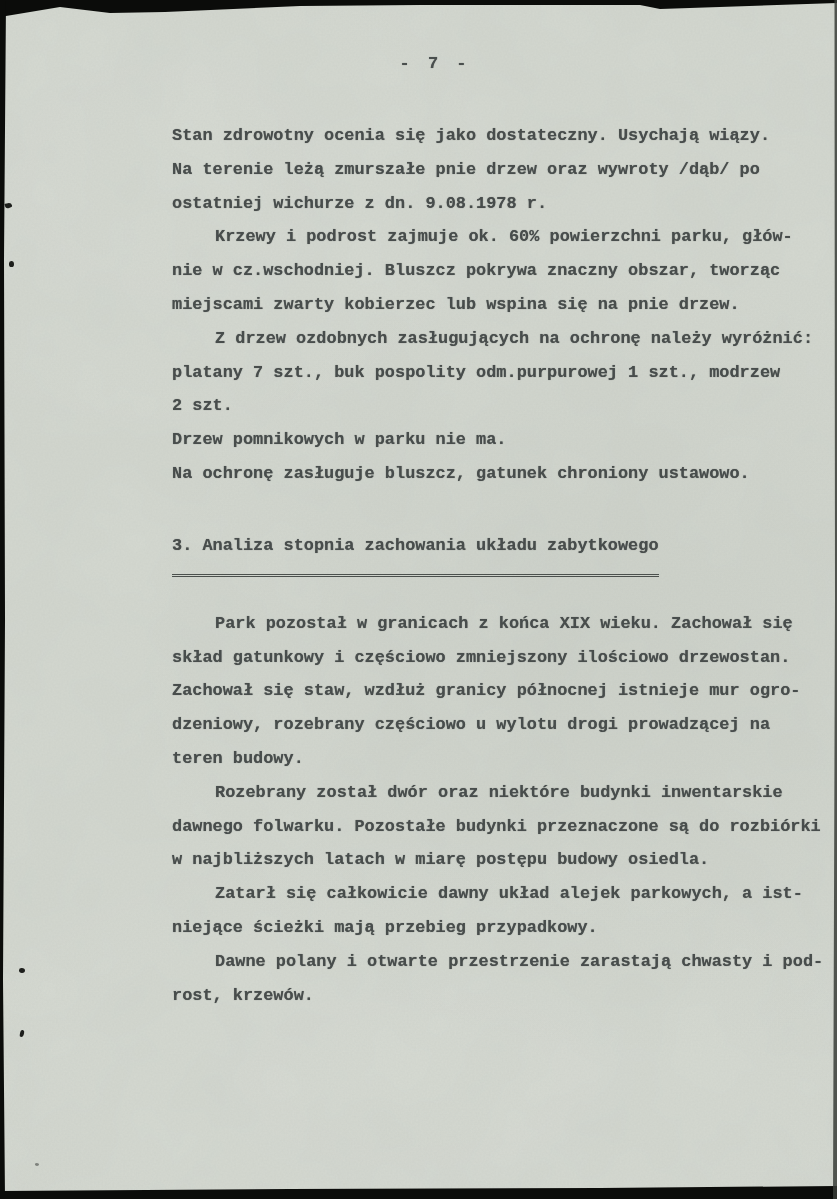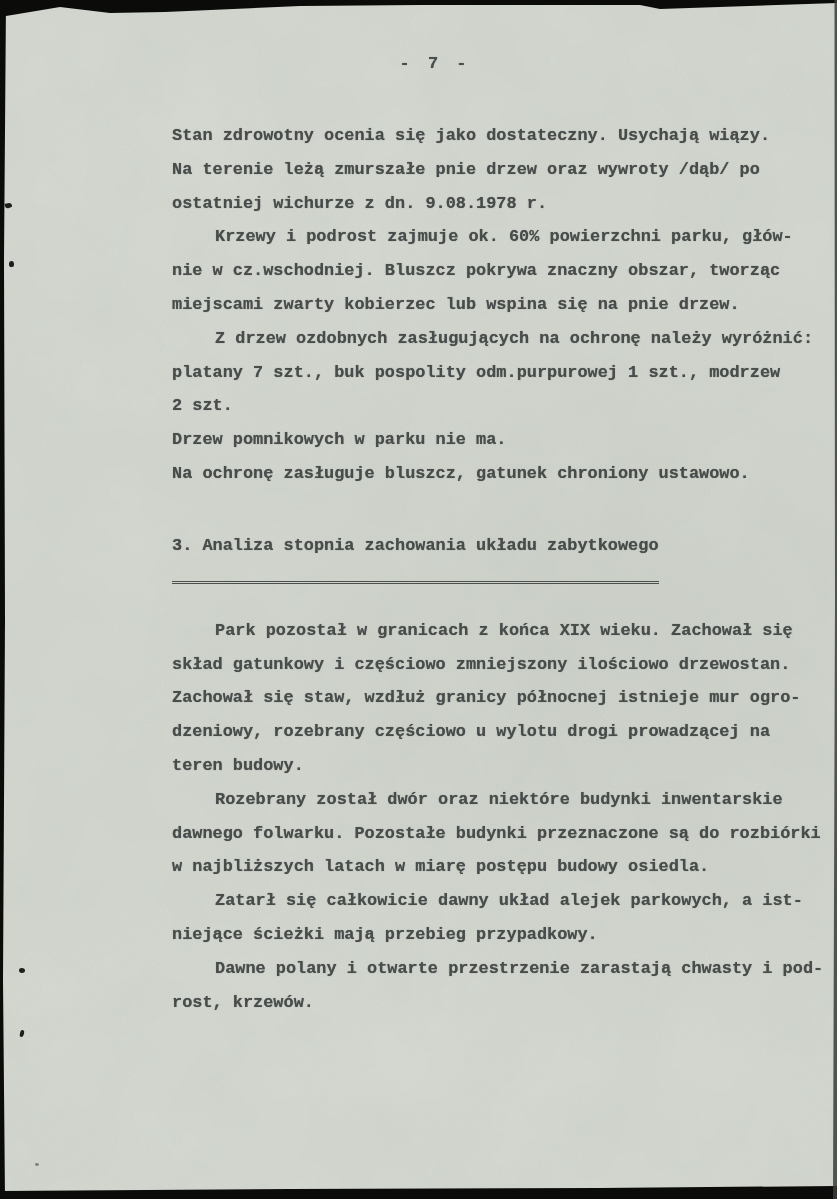--- a/index.html
+++ b/index.html
@@ -44,21 +44,21 @@
     text-shadow: 0 0 0.9px rgba(70,75,74,0.75);
     white-space: nowrap;
   }
   .line { height: 33.8px; }
   .ind  { padding-left: 43px; }
 
   .heading-wrap { margin-top: 38px; margin-bottom: 0; }
   .heading {
     display: inline-block;
     line-height: 22px;
-    padding-bottom: 24px;
+    padding-bottom: 17px;
     border-bottom: 3px double #4b504d;
   }
   .section-2 { margin-top: 30px; }
 
   .speck { position: absolute; z-index: 2; background: #1d1f1c; border-radius: 45% 55% 50% 50%; }
   .speck.s1 { left: 5px;  top: 203px;  width: 7px; height: 5px; transform: rotate(-15deg); border-radius: 10% 80% 40% 60%; }
   .speck.s2 { left: 9px;  top: 261px;  width: 5px; height: 6px; }
   .speck.s3 { left: 19px; top: 968px;  width: 6px; height: 5px; }
   .speck.s4 { left: 20px; top: 1030px; width: 4px; height: 7px; border-radius: 60% 40% 70% 30%; transform: rotate(10deg); }
   .speck.s5 { left: 35px; top: 1163px; width: 4px; height: 3px; opacity: 0.45; }

